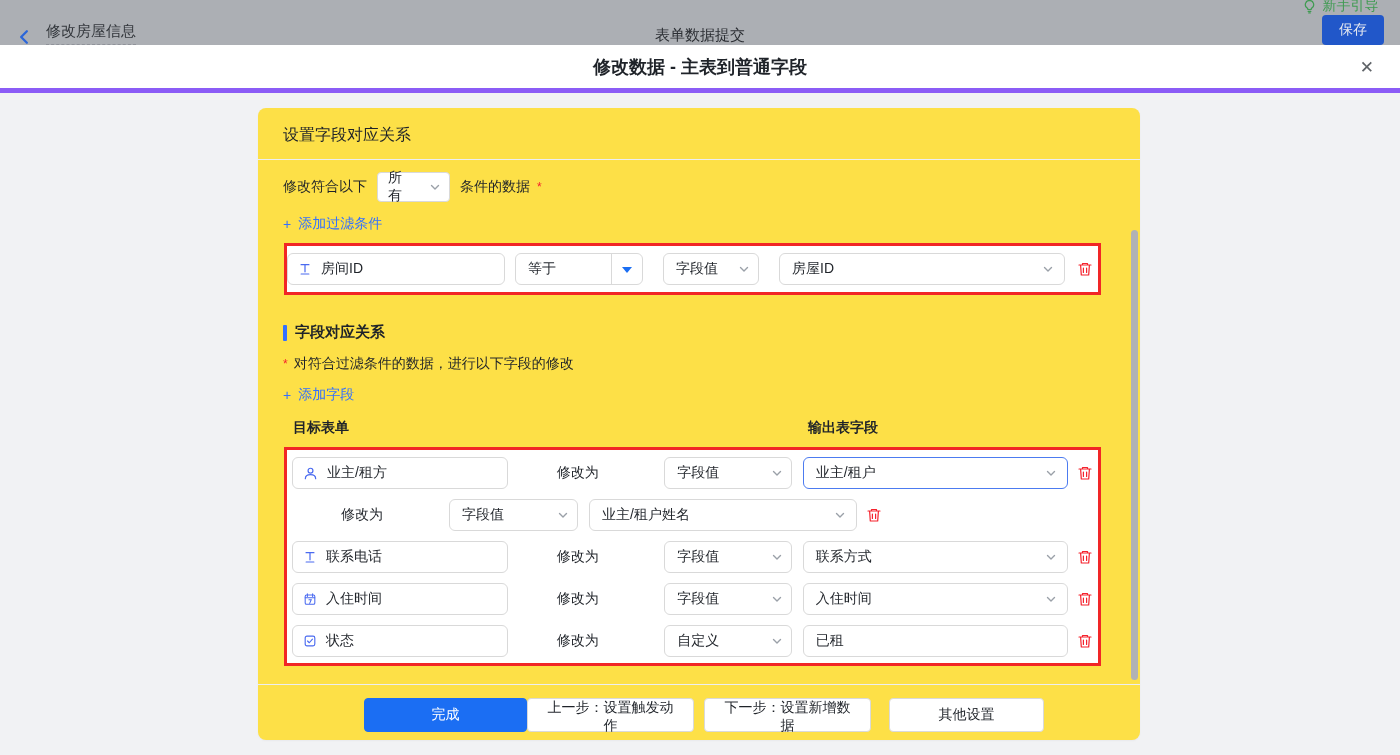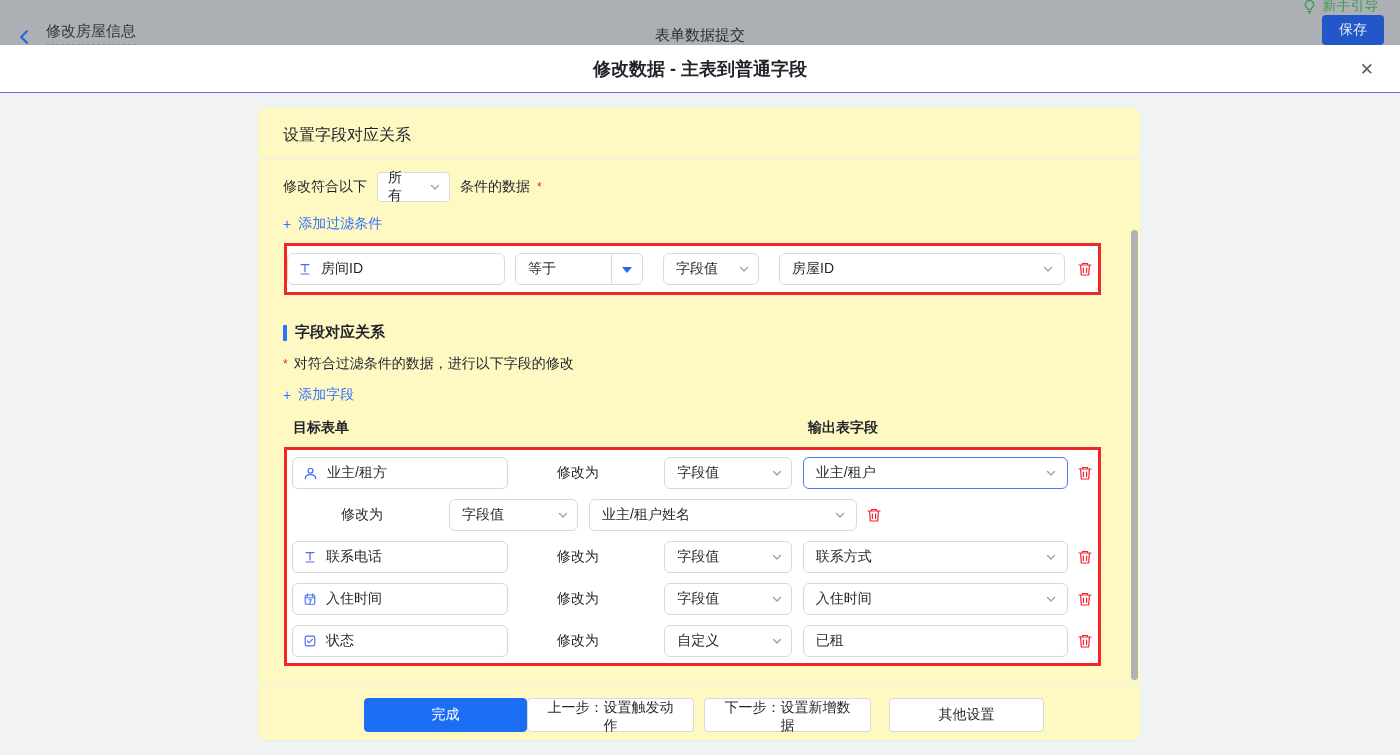--- a/index.html
+++ b/index.html
@@ -8,27 +8,27 @@
   
   .topbar { position:relative; height:45px; background:#acafb4; display:flex; align-items:flex-end; padding:0 16px; }
   .back-btn { display:flex; align-items:center; cursor:pointer; }
   .back-title { margin-left:14px; font-size:15px; color:#33373c; padding-bottom:3px; border-bottom:1px dashed #90939a; }
   .center-title { position:absolute; left:50%; transform:translateX(-50%); font-size:15px; color:#2b2e33; }
   .topbar-right { margin-left:auto; display:flex; align-items:center;flex-direction:column; }
   .guide { display:flex; align-items:center; gap:6px; color:#3f9b51; font-size:14px; cursor:pointer; }
   .save-btn { margin-left:26px; width:62px; height:30px; background:#2157c9; color:#e7eaf0; font-size:14px; border:none; border-radius:4px; cursor:pointer; }
 
   
-  .modal-header { position:relative; height:48px; background:#ffffff; border-bottom:1px solid #8b5cf6; display:flex; align-items:center; justify-content:center; }
+  .modal-header { position:relative; height:48px; background:#ffffff; border-bottom:5px solid #8b5cf6; display:flex; align-items:center; justify-content:center; }
   .modal-title { font-size:18px; font-weight:bold; color:#1f2329; }
   .close-btn { position:absolute; right:26px; top:50%; transform:translateY(-50%); font-size:17px; color:#5f6368; cursor:pointer; line-height:1; }
 
   
   .modal-body { position:relative; height:662px; background:#f1f2f4; }
-  .panel { position:absolute; left:258px; top:15px; width:882px; height:632px; background:#fef9c3; border-radius:8px; box-shadow:0 1px 2px rgba(31,35,41,.04); overflow:hidden; }
+  .panel { position:absolute; left:258px; top:15px; width:882px; height:632px; background:#fde047; border-radius:8px; box-shadow:0 1px 2px rgba(31,35,41,.04); overflow:hidden; }
   .panel-header { font-size:16px; color:#1f2329; padding:17px 24px 13px 25px; border-bottom:1px solid #eceef1; }
   .panel-content { padding:12px 0 0 25px; }
 
   .cond-line { display:flex; align-items:center; font-size:14px; color:#1f2329; }
   .cond-select { width:73px; height:30px; border:1px solid #d9d9d9; border-radius:4px; margin:0 10px; display:flex; align-items:center; justify-content:space-between; padding:0 8px 0 10px; background:#fff; cursor:pointer;gap:16px; }
   .req { color:#f5222d; font-size:12px; margin-left:7px; }
 
   .link { display:inline-flex; align-items:center; gap:7px; color:#3370ff; font-size:14px; cursor:pointer; } .mt13 { margin-top:13px; } .mt28 { margin-top:28px; } .mt15 { margin-top:15px; }
 
   .red-box { border:3px solid #f12626; margin-top:10px; margin-left:1px; width:817px; padding:7px 0; background:#fff; }

